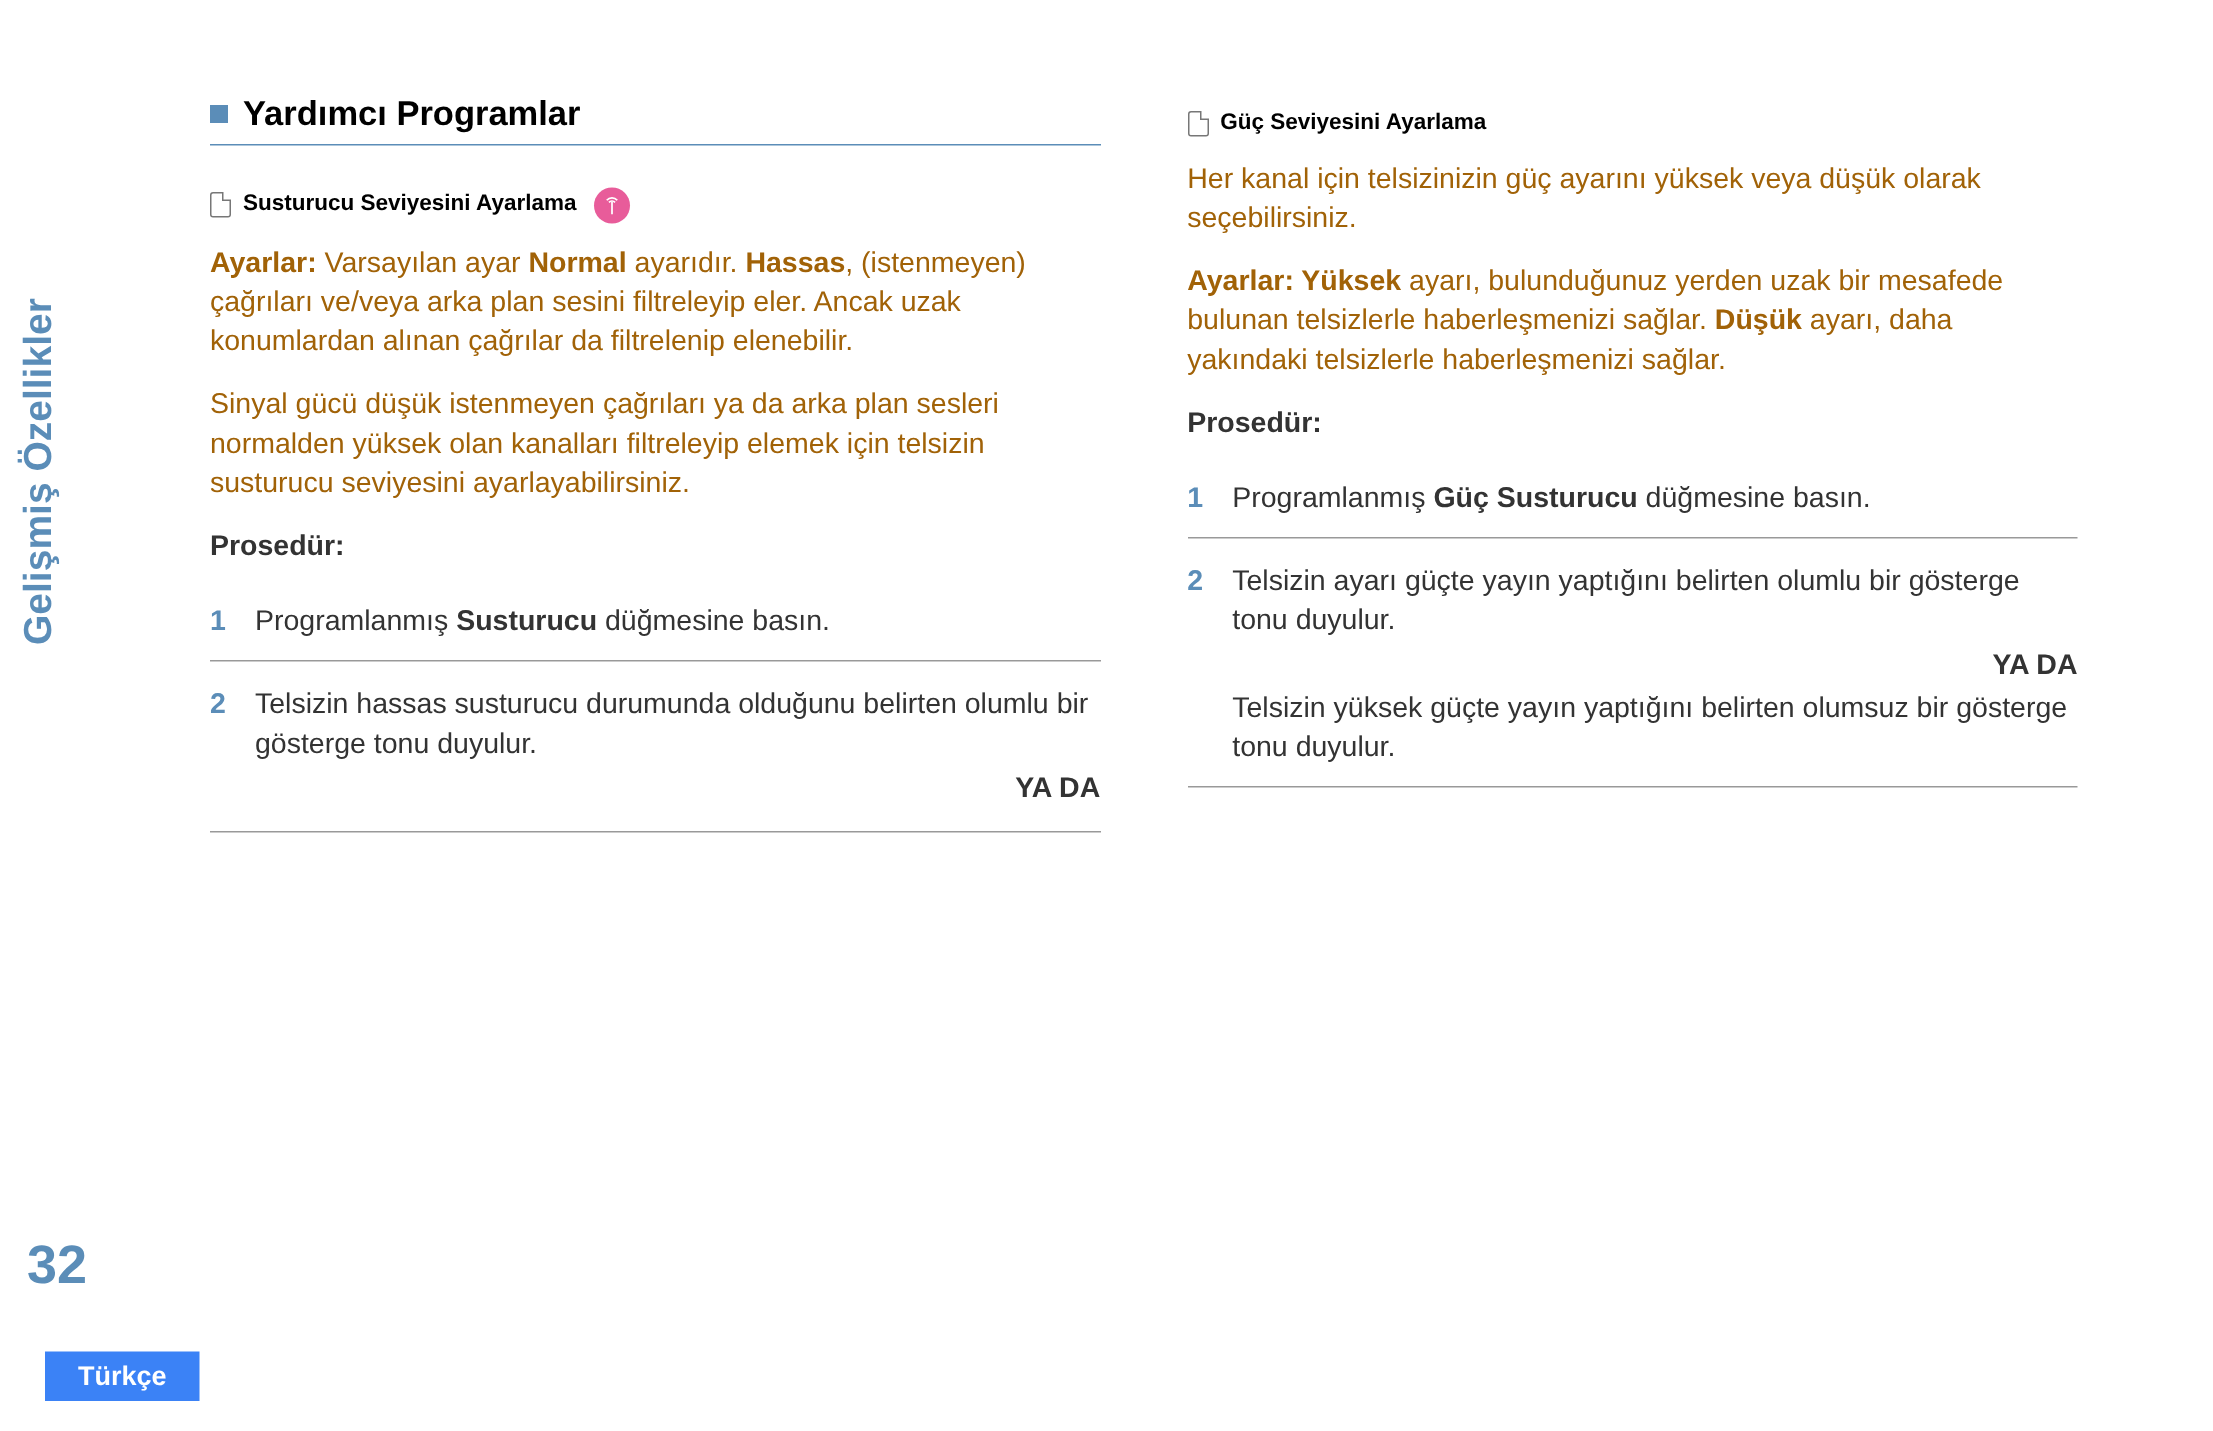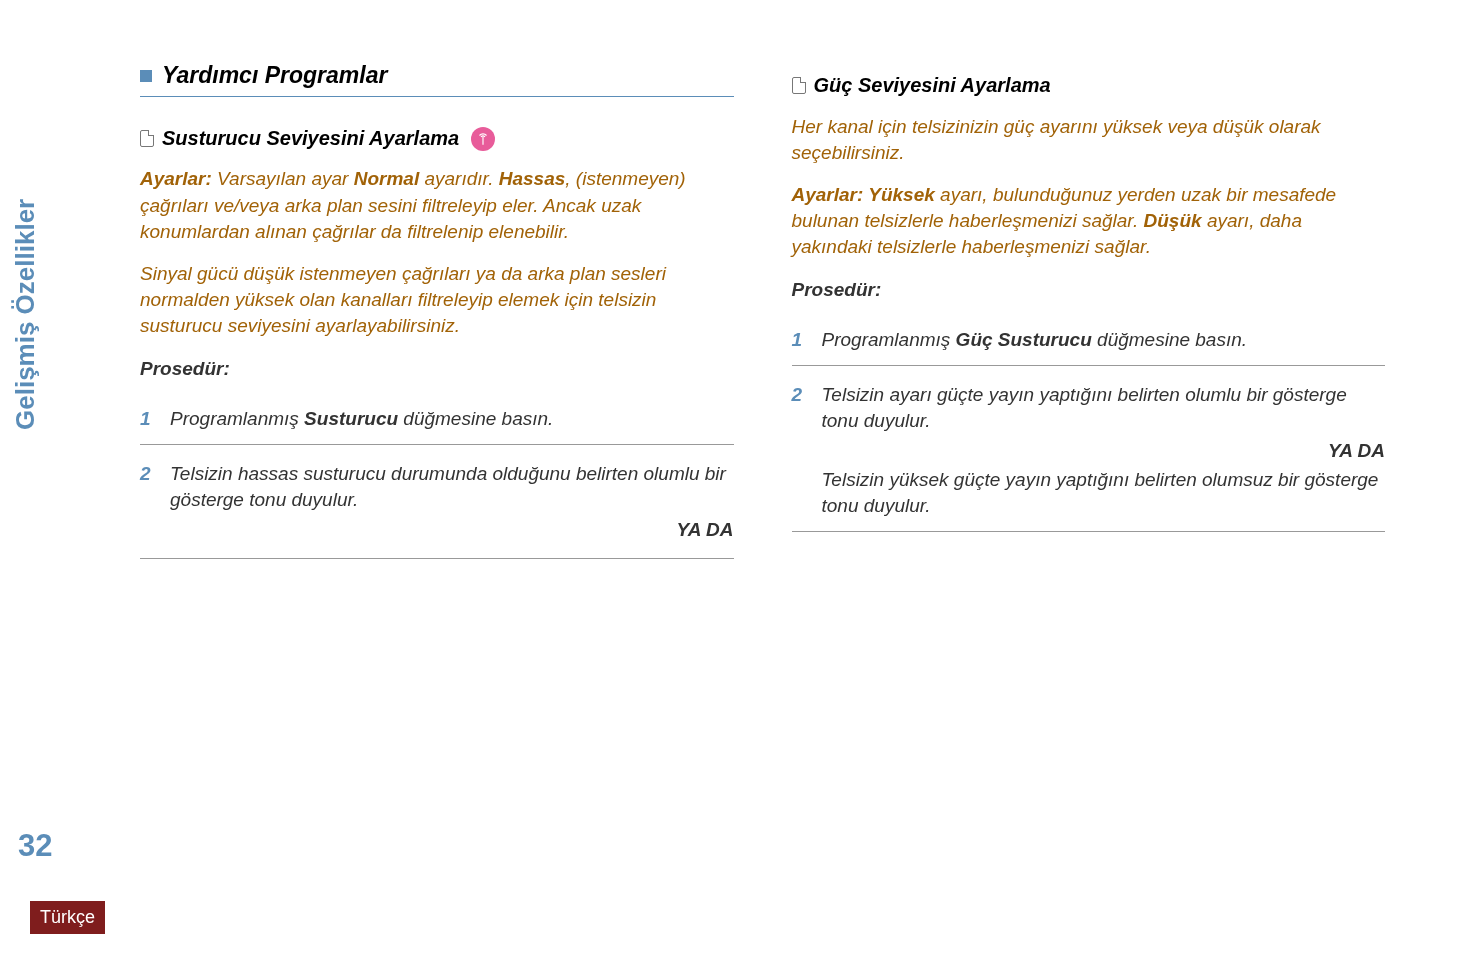--- a/index.html
+++ b/index.html
@@ -28,39 +28,38 @@
     transform-origin: left top;
     font-size: 26px;
     font-weight: bold;
     color: #5b8db8;
     white-space: nowrap;
   }
   .page-num {
     position: absolute;
     left: 18px;
     bottom: 90px;
-    font-size: 31px;
+    font-size: 36px;
     font-weight: bold;
     color: #5b8db8;
   }
   .lang-tab {
     position: absolute;
     left: 30px;
     bottom: 20px;
-    background: #7f1d1d;
+    background: #3b82f6;
     color: #fff;
-    font-weight: normal;
-    padding: 6px 10px;
+    font-weight: bold;
+    padding: 6px 22px;
     font-size: 18px;
   }
   .cols {
     display: flex;
     gap: 58px;
     flex: 1;
-    font-style: italic;
   }
   .col {
     flex: 1;
     font-size: 19px;
     line-height: 1.38;
   }
   .h1-row {
     display: flex;
     align-items: center;
     gap: 10px;
@@ -97,21 +96,21 @@
     right: -1px;
     top: -1px;
     width: 5px;
     height: 5px;
     background: #fff;
     border-left: 1.5px solid #777;
     border-bottom: 1.5px solid #777;
   }
   .h2 {
     font-weight: bold;
-    font-size: 20px;
+    font-size: 15px;
     color: #000;
   }
   .radio-icon {
     display: inline-flex;
     align-items: center;
     justify-content: center;
     width: 24px;
     height: 24px;
     border-radius: 50%;
     background: #e85c9a;

